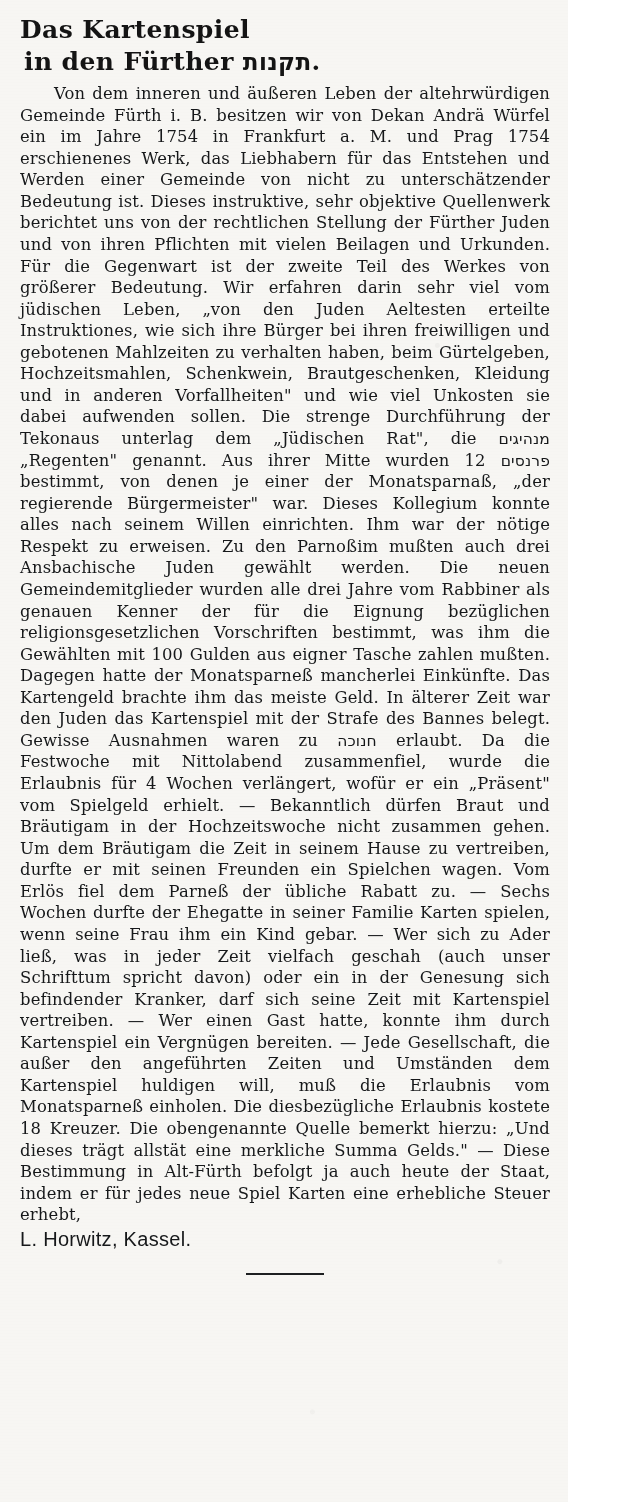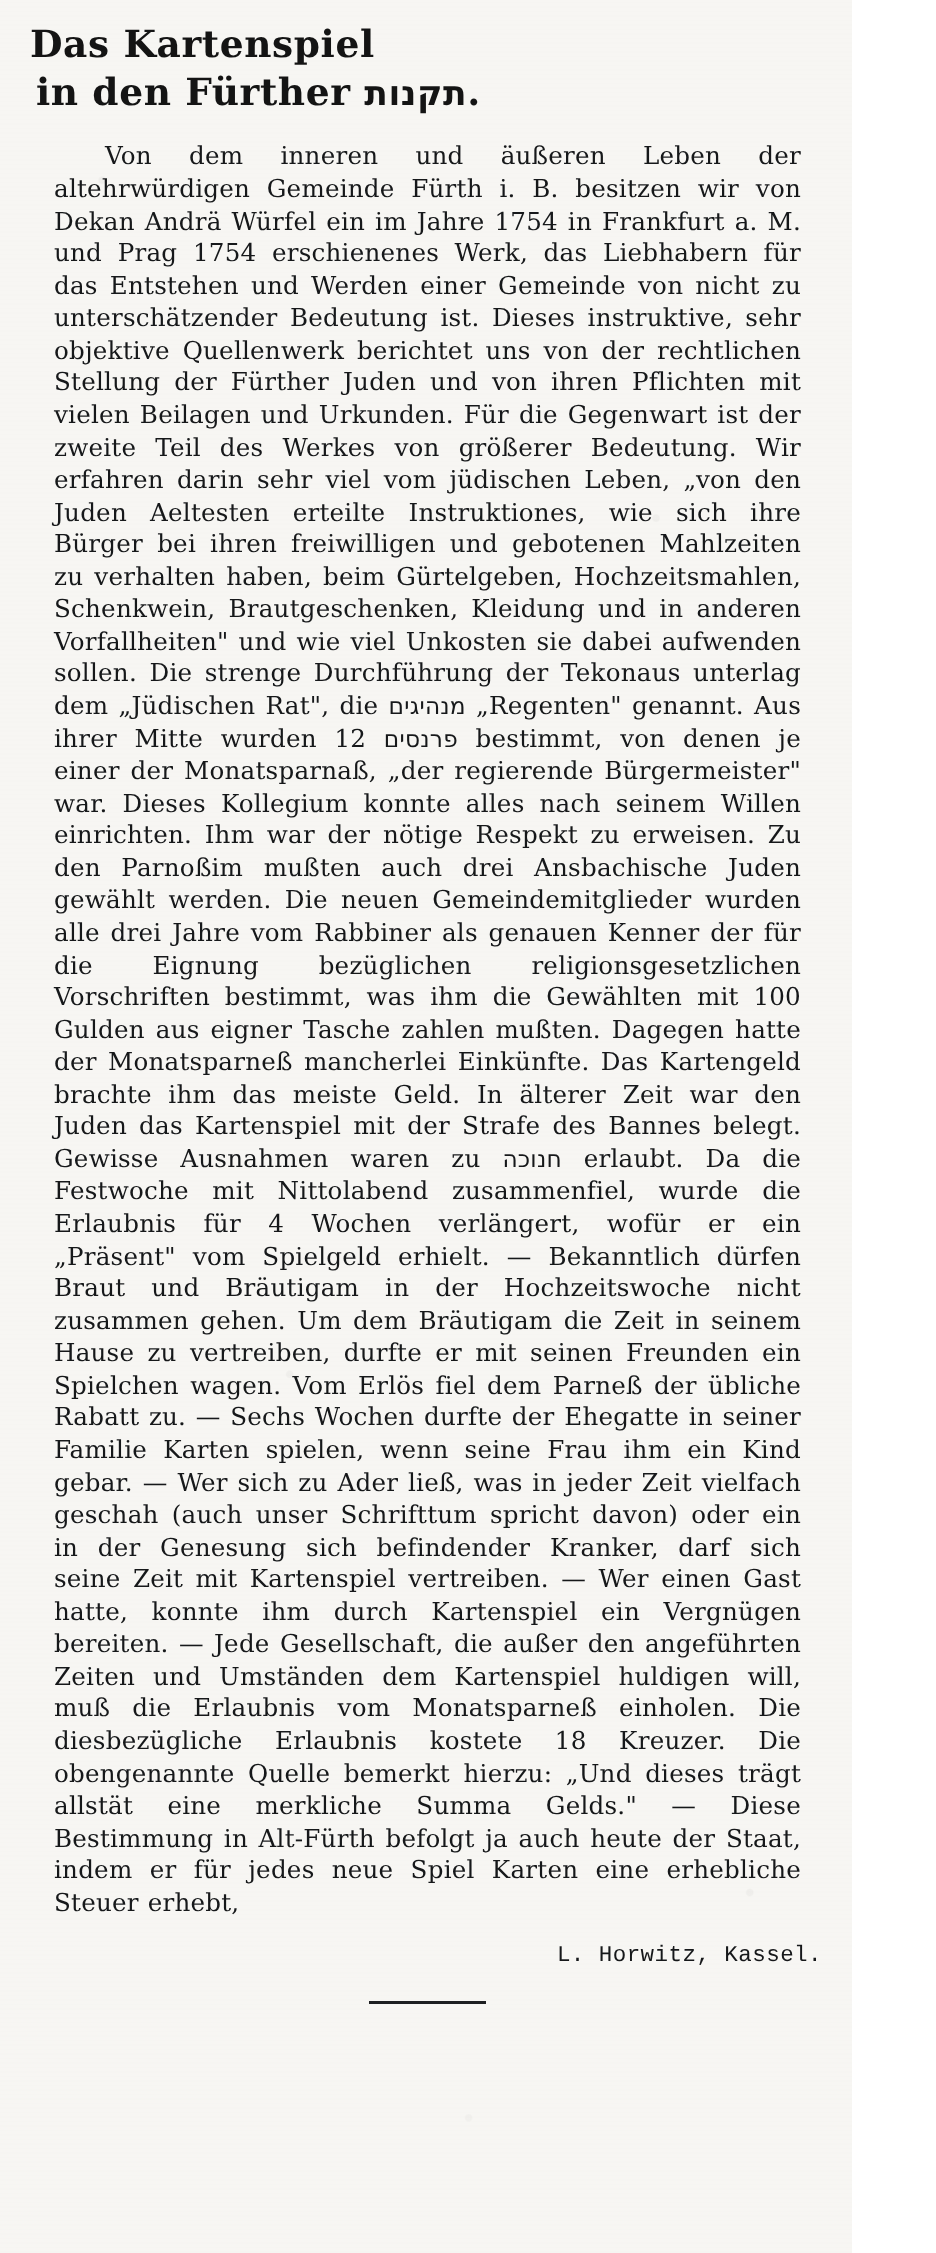--- a/index.html
+++ b/index.html
@@ -50,36 +50,36 @@
   }
   .body-text {
     font-family: "DejaVu Serif", serif;
     font-size: 16.4px;
     line-height: 1.315;
     color: #16181a;
     text-align: justify;
     text-justify: inter-word;
     letter-spacing: 0.15px;
     word-spacing: 0.6px;
-    margin: 16px;
+    margin: 0;
     hyphens: manual;
   }
   .body-text .indent {
     display: inline-block;
     width: 34px;
   }
   .heb-inline {
     font-family: "DejaVu Sans", sans-serif;
     font-size: 15.5px;
   }
   .signature {
-    font-family: Liberation Mono, monospace;
-    font-size: 15px;
+    font-family: Liberation Sans, sans-serif;
+    font-size: 20px;
     color: #16181a;
-    text-align: right;
+    text-align: left;
     margin: 2px 2px 0 0;
     letter-spacing: 0.3px;
   }
   .rule-wrap {
     margin-top: 22px;
     display: flex;
     justify-content: center;
   }
   .rule {
     width: 78px;

